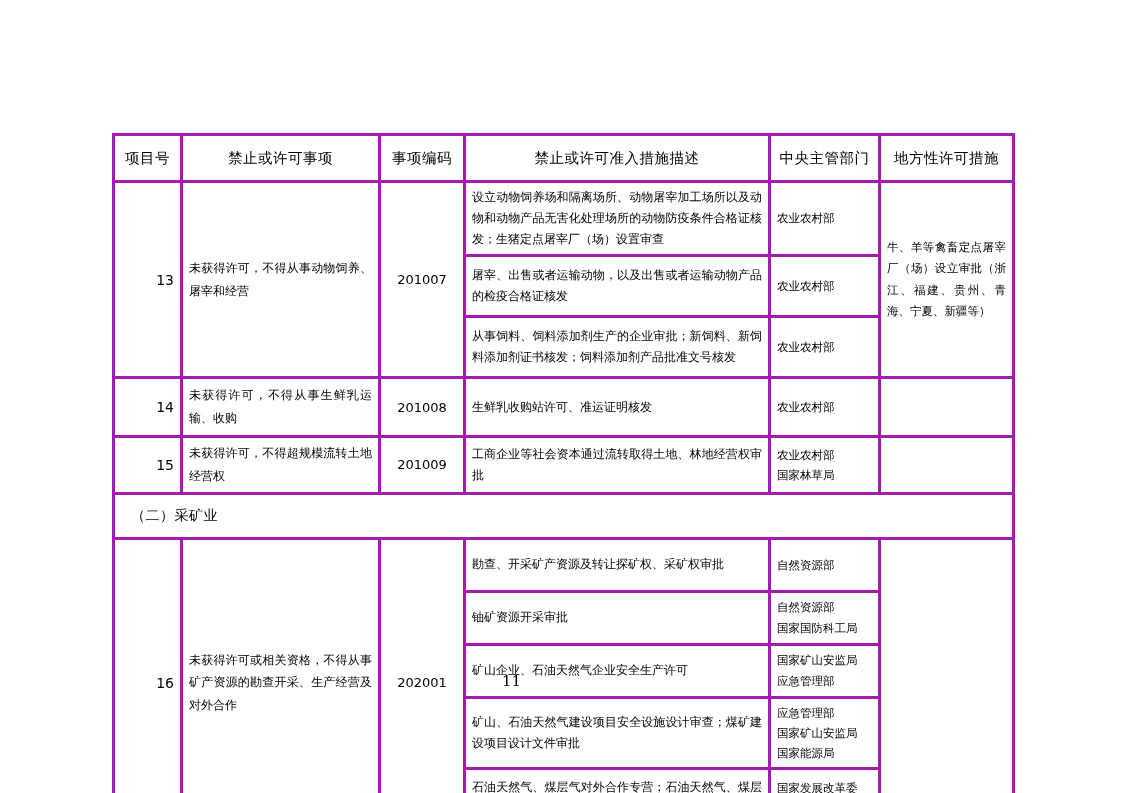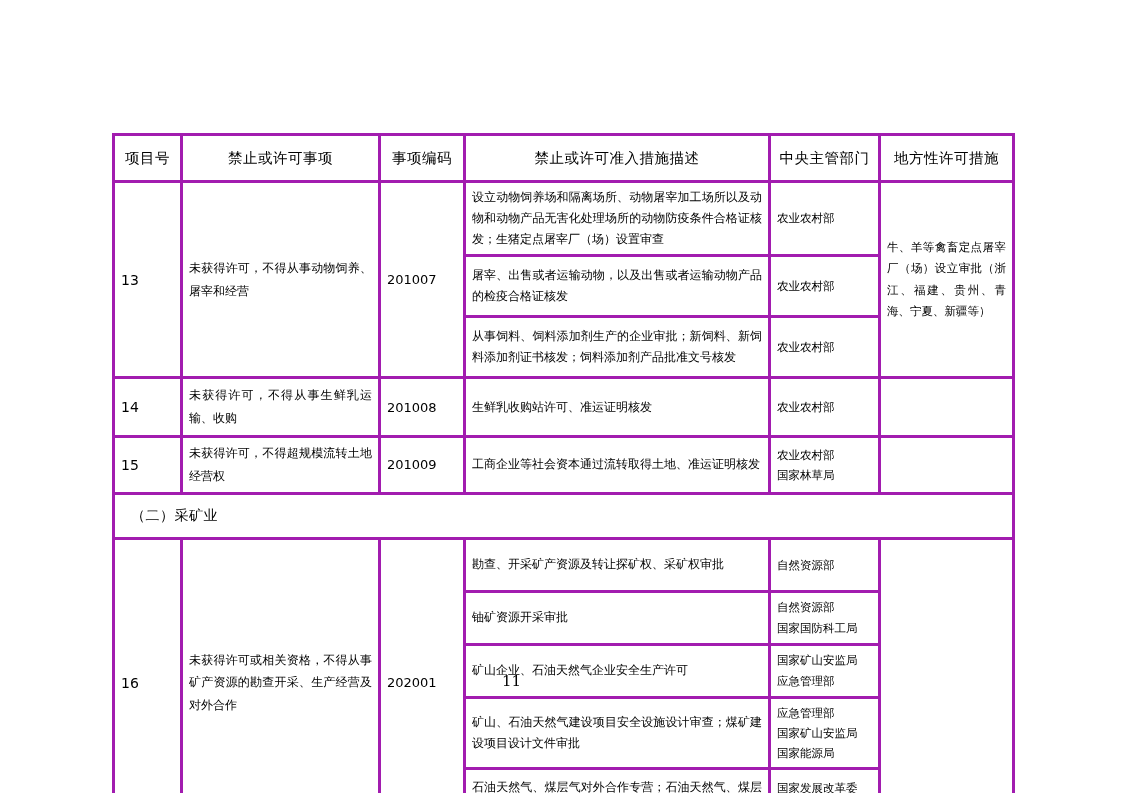--- a/index.html
+++ b/index.html
@@ -46,31 +46,32 @@
   col.c6 { width: 134px; }
 
   thead td {
     text-align: center;
     font-size: 14.5px;
     font-weight: bold;
     height: 36px;
     letter-spacing: 0.5px;
   }
   .cell-no {
-    text-align: left;
+    text-align: right;
     font-size: 14px;
   }
   .cell-item {
     font-size: 12px;
     line-height: 1.9;
     text-align: justify;
     padding-left: 10px;
     padding-right: 10px;
   }
   .cell-code {
+    text-align: center;
     font-size: 13px;
   }
   .cell-desc {
     font-size: 12px;
     line-height: 1.75;
     text-align: justify;
     padding-left: 8px;
     padding-right: 8px;
   }
   .cell-dept {
@@ -151,21 +152,21 @@
         <td class="cell-code">201008</td>
         <td class="cell-desc" style="height:48px;">生鲜乳收购站许可、准运证明核发</td>
         <td class="cell-dept">农业农村部</td>
         <td class="cell-local"></td>
       </tr>
 
       <tr>
         <td class="cell-no">15</td>
         <td class="cell-item">未获得许可，不得超规模流转土地经营权</td>
         <td class="cell-code">201009</td>
-        <td class="cell-desc" style="height:44px;">工商企业等社会资本通过流转取得土地、准运证明核发</td>
+        <td class="cell-desc" style="height:44px;">工商企业等社会资本通过流转取得土地、林地经营权审批</td>
         <td class="cell-dept" style="white-space:pre-line;">农业农村部
 国家林草局</td>
         <td class="cell-local"></td>
       </tr>
 
       <tr class="section-row">
         <td colspan="6">（二）采矿业</td>
       </tr>
 
       <tr>

